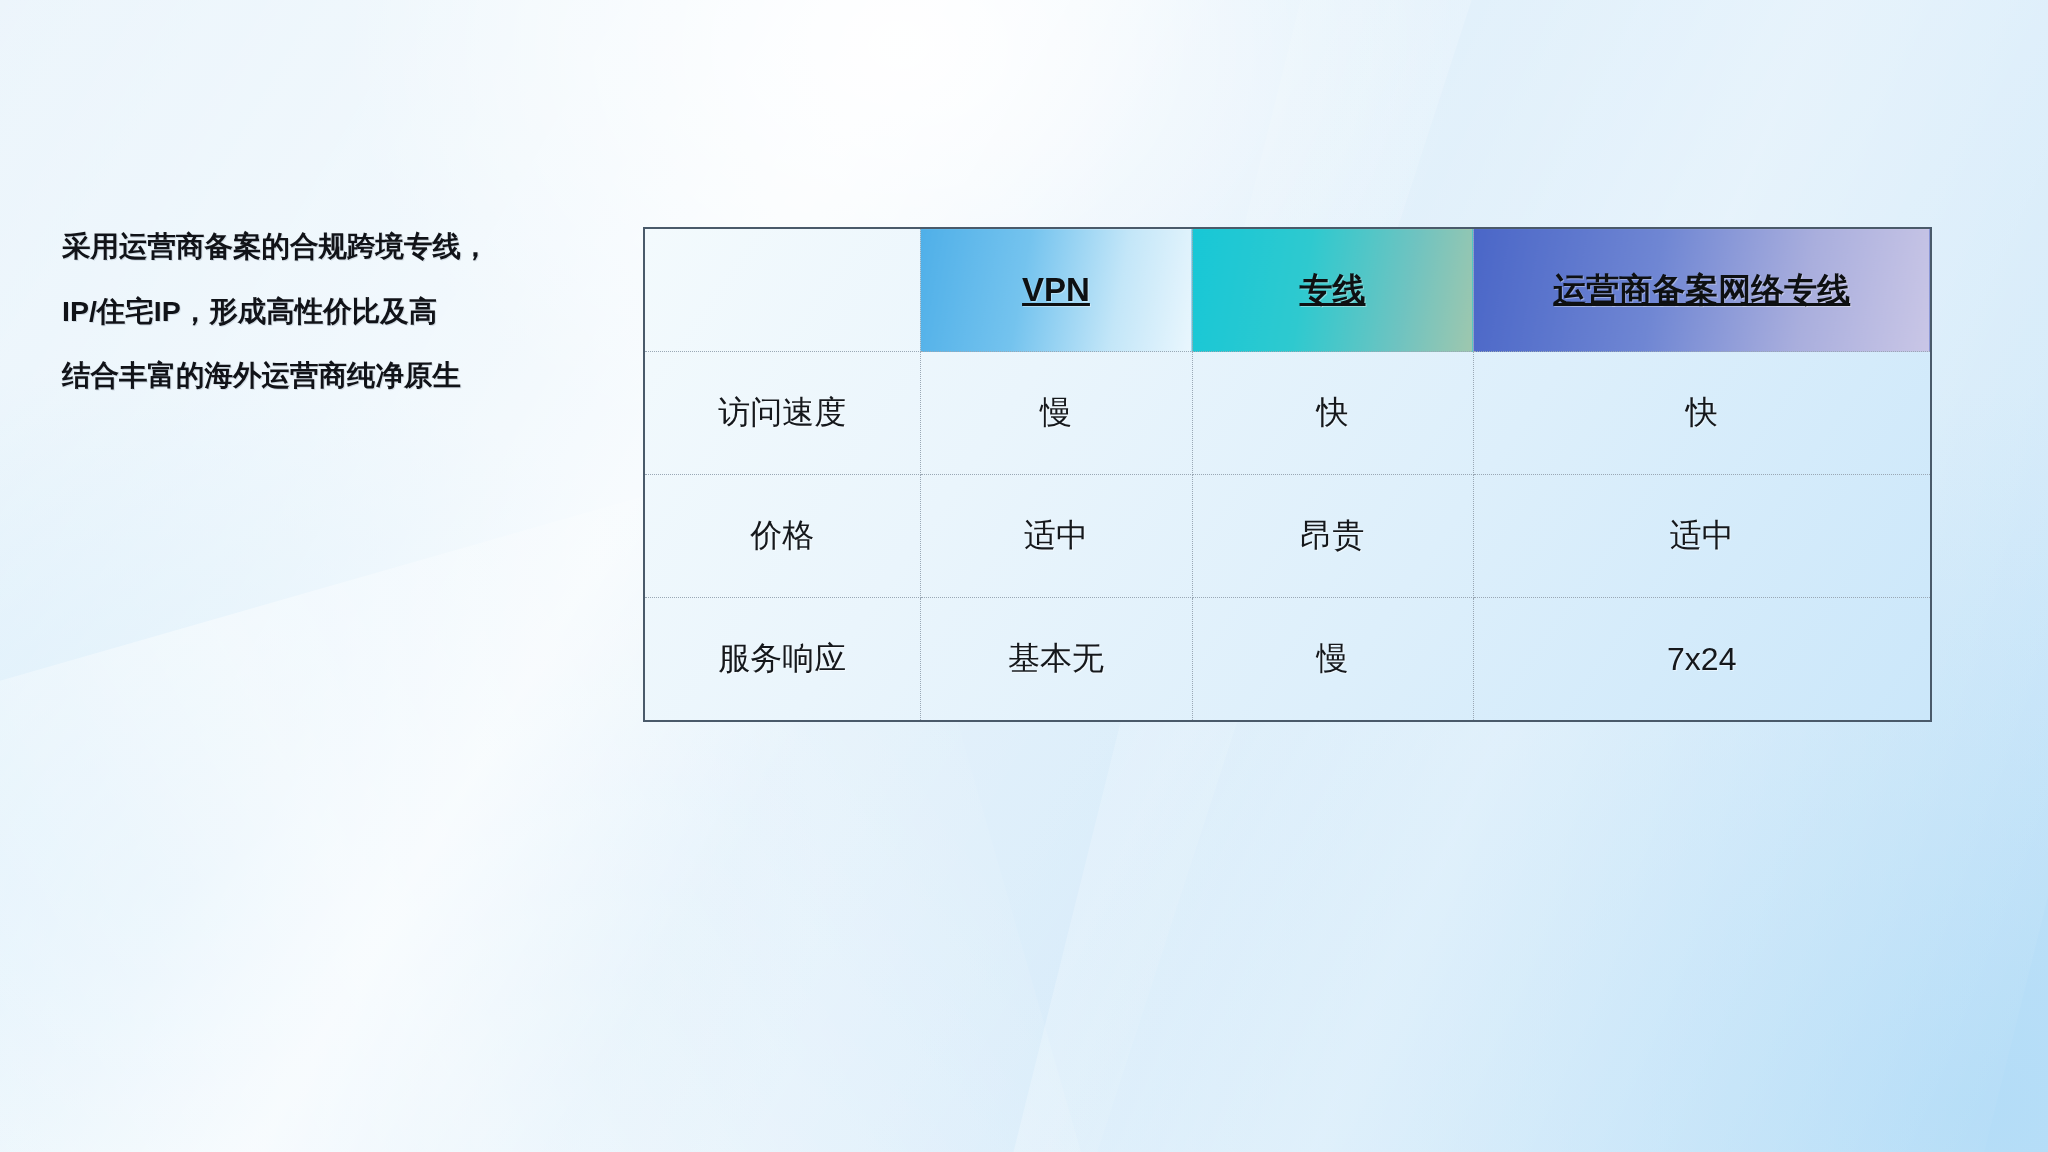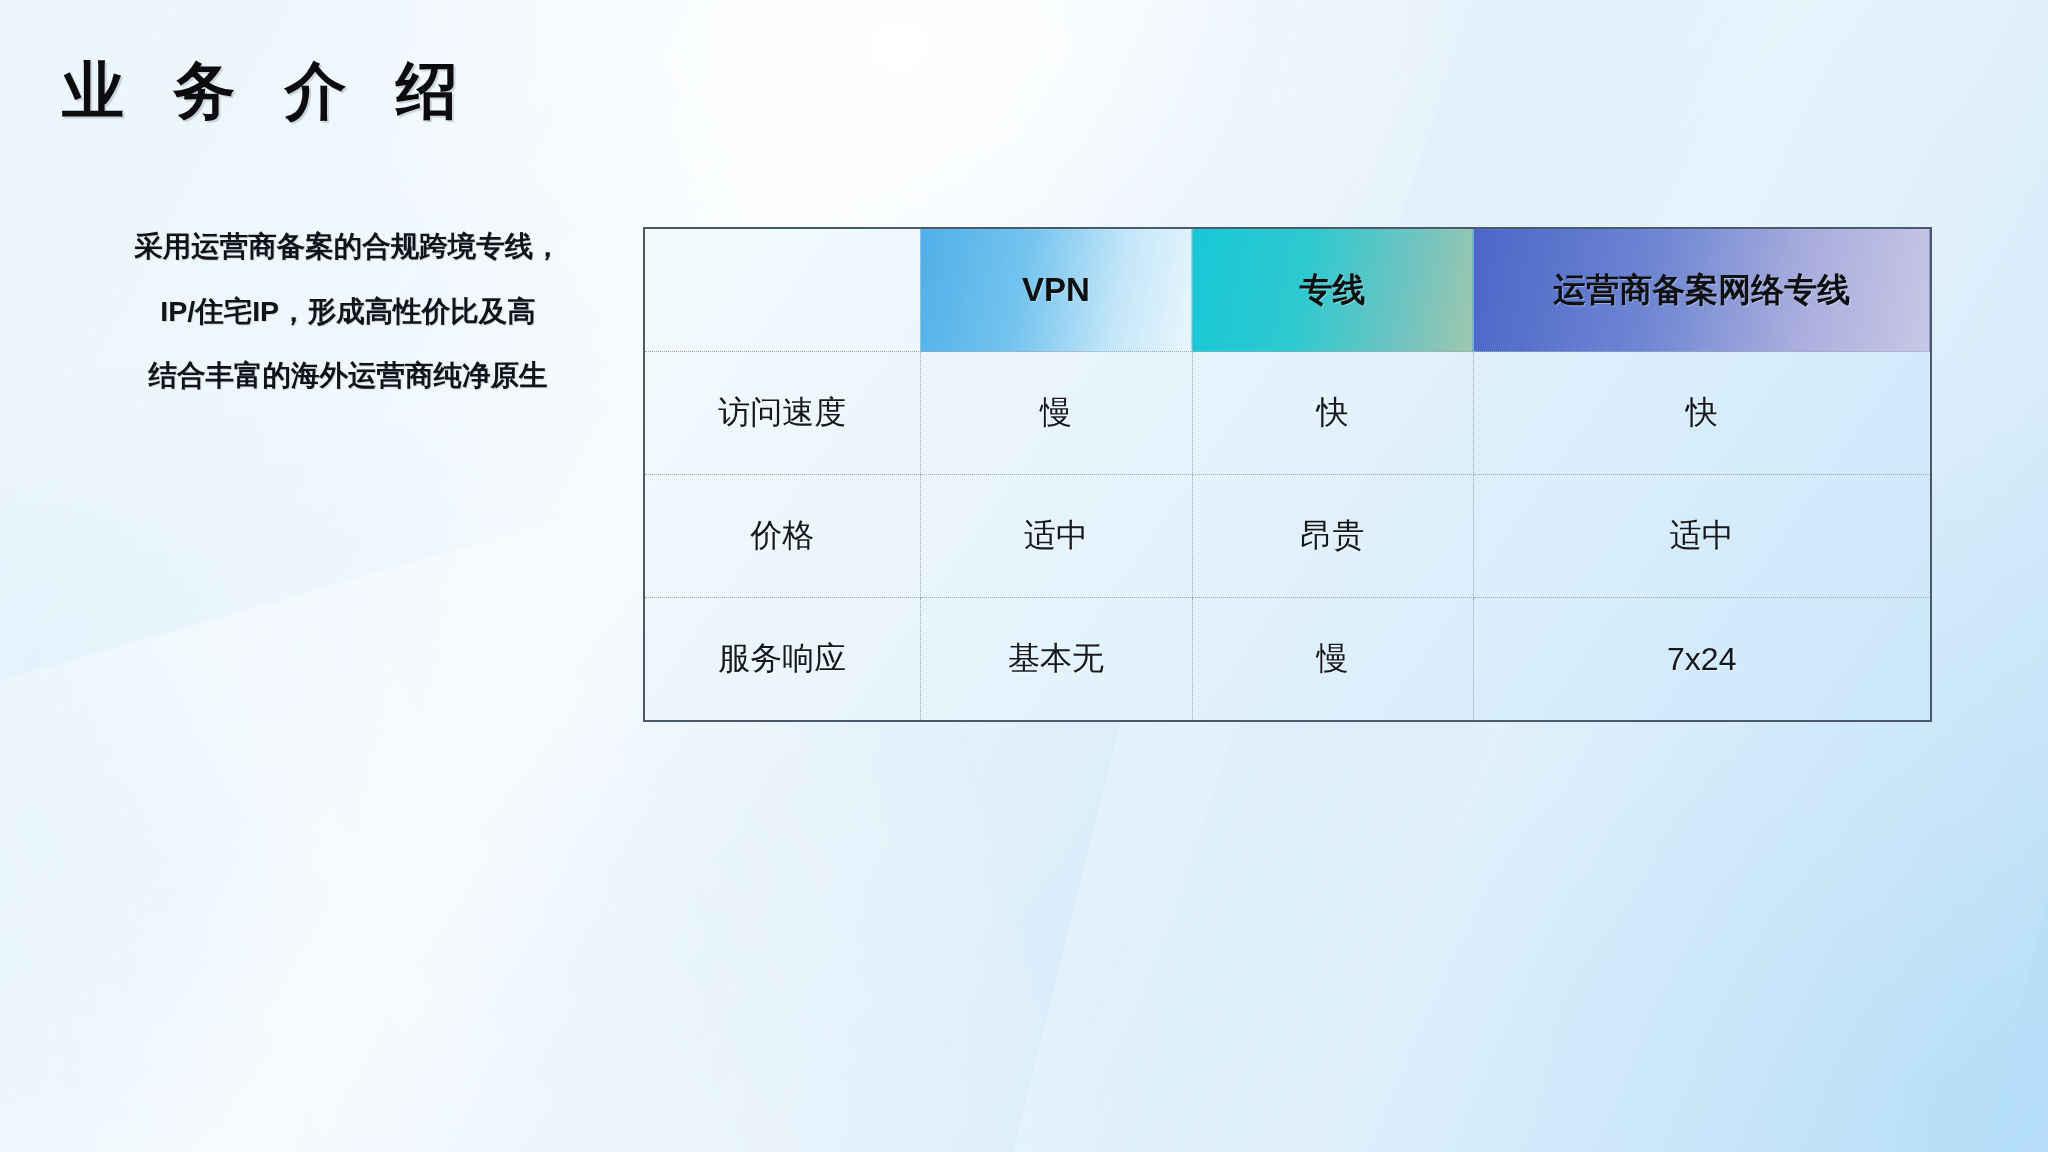--- a/index.html
+++ b/index.html
@@ -71,25 +71,24 @@
     letter-spacing: 16px;
     line-height: 1.05;
     white-space: nowrap;
     text-shadow: 2px 2px 0 rgba(40,60,90,0.18);
     z-index: 5;
   }
 
   
   #intro {
     position: absolute;
-    left: 68px;
+    left: 62px;
     top: 232px;
     width: 560px;
     z-index: 5;
-    text-align: center;
   }
   #intro .line {
     font-size: 28.5px;
     font-weight: bold;
     color: #111318;
     line-height: 1.0;
     margin-bottom: 36px;
     white-space: nowrap;
     text-shadow: 1px 1px 0 rgba(40,60,90,0.15);
   }
@@ -127,40 +126,39 @@
     font-size: 33px;
     font-weight: bold;
     color: #0e1012;
     text-shadow: 1px 1px 0 rgba(255,255,255,0.35);
     border-bottom: 1px dotted #8e9daa;
   }
   th.h-empty { background: transparent; }
   th.h-vpn   { background: linear-gradient(100deg, #4FAFE8 0%, #74c3ee 38%, #c3e6f8 72%, #e9f6fd 100%); }
   th.h-line  { background: linear-gradient(100deg, #17C7D6 0%, #2ec9cf 40%, #6fc3c0 75%, #9ec7ae 100%); }
   th.h-tel   { background: linear-gradient(100deg, #4A66C7 0%, #6f86d3 40%, #a9aedd 72%, #c9c6e6 100%); }
-  th.h-vpn .lbl, th.h-line .lbl, th.h-tel .lbl { display:block; }
+  th.h-vpn .lbl, th.h-line .lbl, th.h-tel .lbl { display:block;text-decoration:underline; }
 
   tbody td {
     height: 122px;
     font-size: 32px;
     color: #15181c;
     text-shadow: 1px 1px 0 rgba(255,255,255,0.5);
   }
   tbody td.rowhead {
     font-weight: normal;
     font-size: 32px;
   }
 </style>
 </head>
 <body>
 
 <div id="slide">
   <div class="sheen-b"></div>
 
-  <div id="title">业 务 介 绍</div>
 
   <div id="intro">
     <div class="line">采用运营商备案的合规跨境专线，</div>
     <div class="line">IP/住宅IP，形成高性价比及高</div>
     <div class="line">结合丰富的海外运营商纯净原生</div>
   </div>
 
   <table id="compare-table">
     <colgroup>
       <col class="c0">

